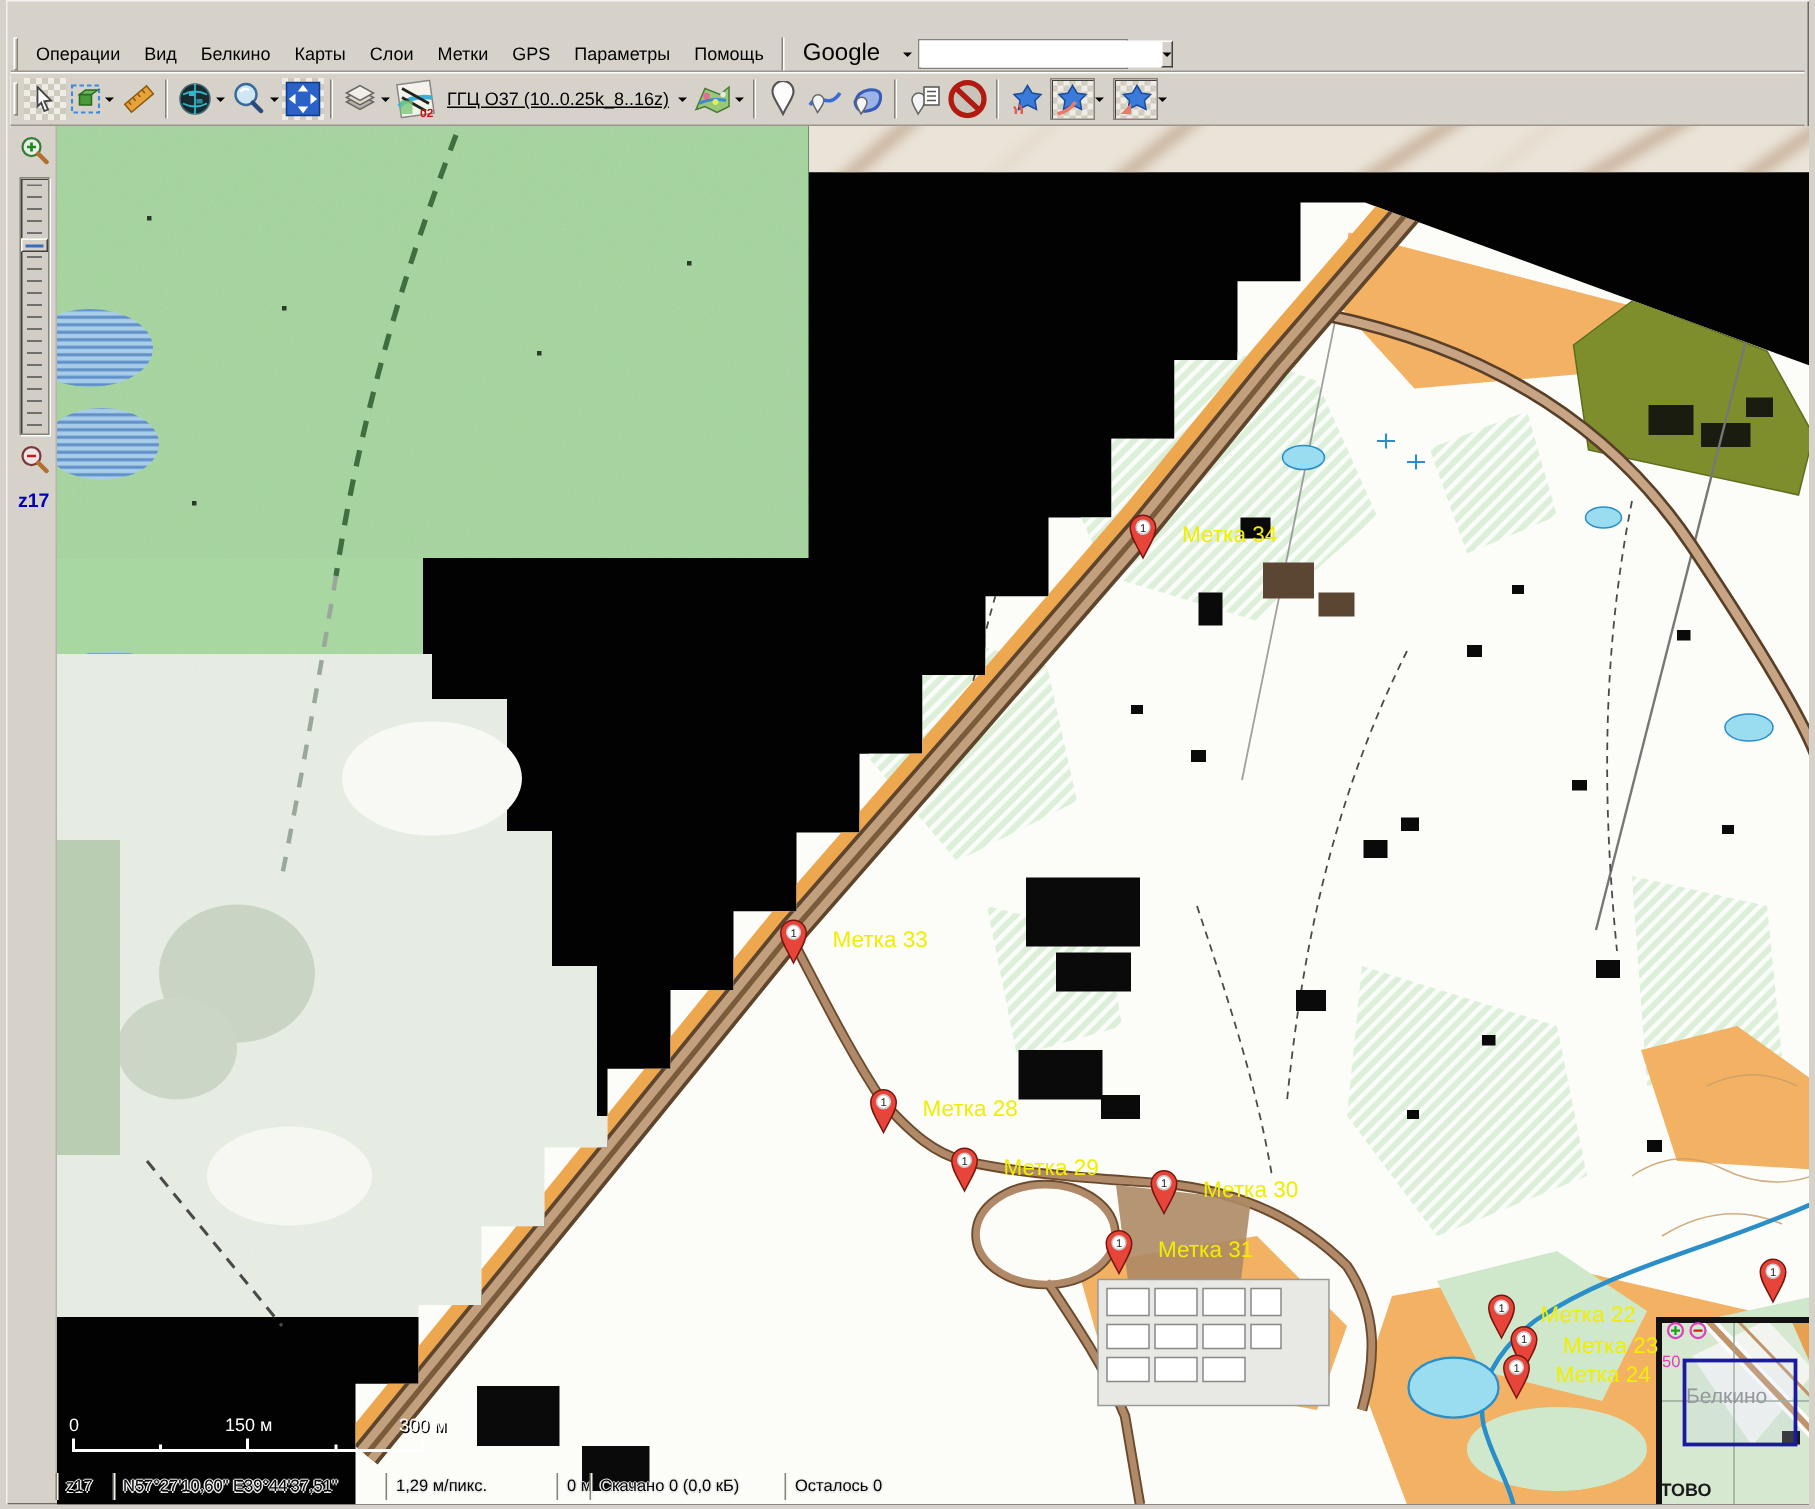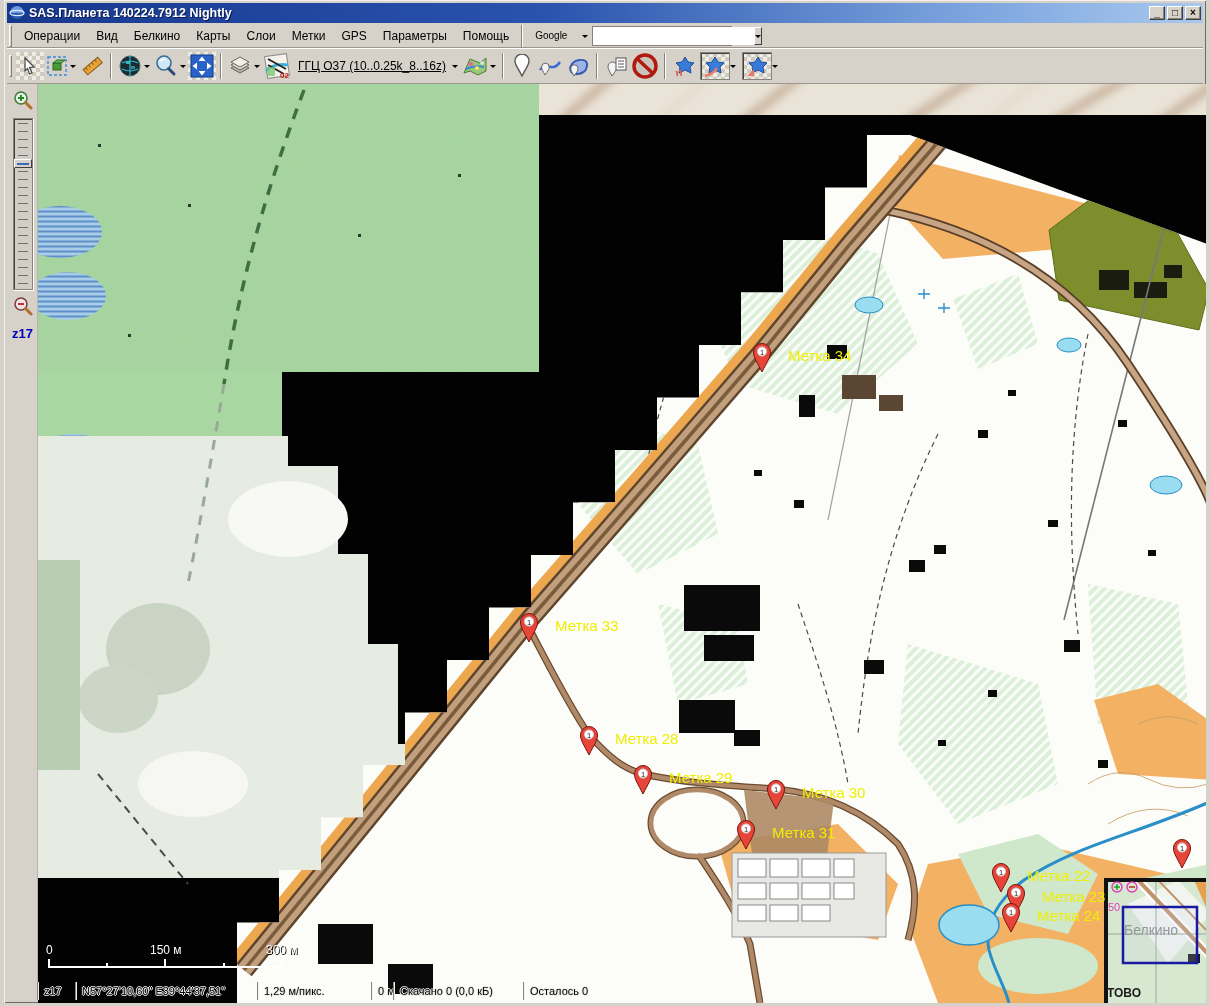--- a/index.html
+++ b/index.html
@@ -15,21 +15,21 @@
   .title-text{font-size:12.5px;font-weight:bold;margin-left:4px;text-shadow:1px 1px 0 #0a1a4a;white-space:nowrap;}
   .win-btns{margin-left:auto;display:flex;gap:2px;}
   .wbtn{width:16px;height:14px;background:#d6d2c9;border:1px solid #fff;border-right-color:#404040;border-bottom-color:#404040;
     box-shadow:inset -1px -1px 0 #87837b;font-size:10px;line-height:11px;text-align:center;color:#000;font-weight:bold;}
   
   .menubar{position:absolute;left:3px;top:23px;right:3px;height:26px;display:flex;align-items:center;
     border-bottom:1px solid #fff;box-shadow:0 -1px 0 #9a968e inset;}
   .grip{width:3px;height:22px;margin:0 4px 0 2px;background:#d6d2c9;border:1px solid #fff;border-right-color:#87837b;border-bottom-color:#87837b;}
   .menu-item{font-size:12px;padding:4px 8px;color:#000;}
   .menubar .sep{width:2px;height:22px;margin:0 4px;border-left:1px solid #87837b;border-right:1px solid #fff;}
-  .dd-label{font-size:10px;padding:4px 4px 4px 8px;display:flex;align-items:center;gap:15px;}
+  .dd-label{font-size:16px;padding:4px 4px 4px 8px;display:flex;align-items:center;gap:15px;}
   .arr{width:0;height:0;border:3.5px solid transparent;border-top-color:#000;margin-top:4px;}
   .combo{width:140px;height:20px;background:#fff;border:1px solid #87837b;box-shadow:inset 1px 1px 0 #404040;display:flex;}
   .combo input{flex:1;border:0;outline:0;font-size:12px;padding:0 3px;background:#fff;}
   .combo .cbtn{width:16px;height:100%;background:#d6d2c9;border:1px solid #fff;border-right-color:#404040;border-bottom-color:#404040;display:flex;align-items:center;justify-content:center;}
   
   .toolbar{position:absolute;left:3px;top:49px;right:3px;height:35px;display:flex;align-items:center;border-bottom:1px solid #9a968e;box-shadow:0 1px 0 #fff;}
   .tbtn{height:28px;min-width:28px;display:flex;align-items:center;justify-content:center;gap:2px;padding:0 2px;text-decoration:underline;}
   .checker{background-image:linear-gradient(45deg,#cfcabe 25%,transparent 25%,transparent 75%,#cfcabe 75%),linear-gradient(45deg,#cfcabe 25%,transparent 25%,transparent 75%,#cfcabe 75%);background-size:8px 8px;background-position:0 0,4px 4px;background-color:#efece6;}
   .well{border:1px solid #87837b;box-shadow:inset 1px 1px 0 #404040;}
   .toolbar .sep{width:2px;height:26px;margin:0 4px;border-left:1px solid #87837b;border-right:1px solid #fff;}
@@ -50,33 +50,20 @@
   .statusbar .sp{height:100%;display:flex;align-items:center;padding:0 6px;border-left:1px solid #87837b;box-shadow:inset 1px 0 0 #f4f2ee;white-space:nowrap;overflow:hidden;}
   .halo{text-shadow:-1px 0 0 #e8e8e8,1px 0 0 #e8e8e8,0 -1px 0 #e8e8e8,0 1px 0 #e8e8e8;}
   .sp.first{border-left:none;box-shadow:none;background:#d6d2c9;width:30px;}
   svg text{font-family:"Liberation Sans",sans-serif;}
 </style>
 </head>
 <body>
 
 <div class="window">
 
-  <div class="titlebar">
-    <svg width="16" height="16">
-      <circle cx="8" cy="8" r="7" fill="#2a5ab0" stroke="#0a2a6a"></circle>
-      <path d="M1,8 A7,7 0 0 1 15,8" fill="#6a9ae0"></path>
-      <ellipse cx="8" cy="8" rx="7" ry="2.6" fill="none" stroke="#dfe9fa" stroke-width="1.3"></ellipse>
-    </svg>
-    <span class="title-text">SAS.Планета 140224.7912 Nightly</span>
-    <div class="win-btns">
-      <div class="wbtn">_</div>
-      <div class="wbtn">□</div>
-      <div class="wbtn">×</div>
-    </div>
-  </div>
 
   <div class="menubar">
     <div class="grip"></div>
     <span class="menu-item">Операции</span>
     <span class="menu-item">Вид</span>
     <span class="menu-item">Белкино</span>
     <span class="menu-item">Карты</span>
     <span class="menu-item">Слои</span>
     <span class="menu-item">Метки</span>
     <span class="menu-item">GPS</span>

